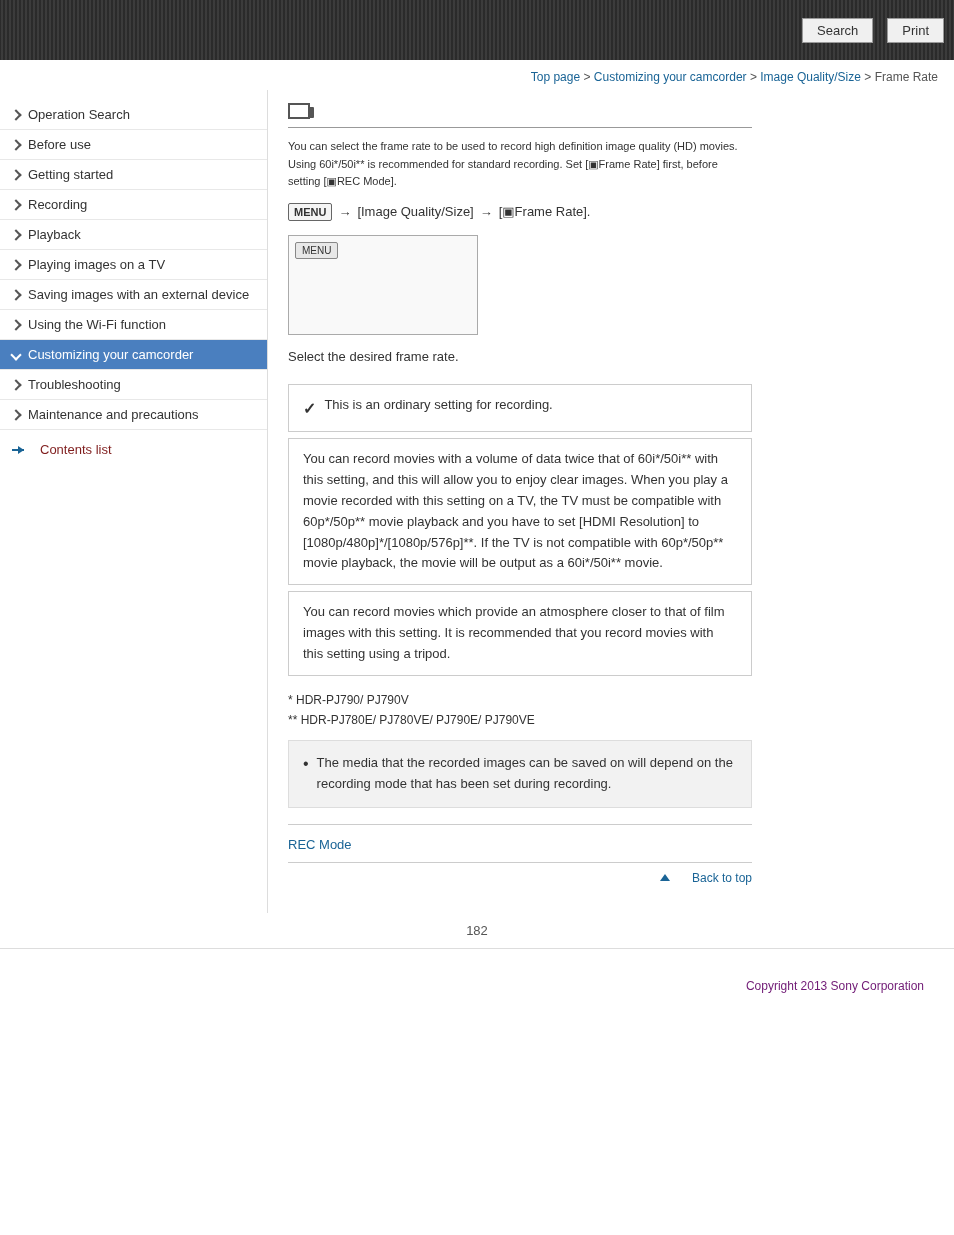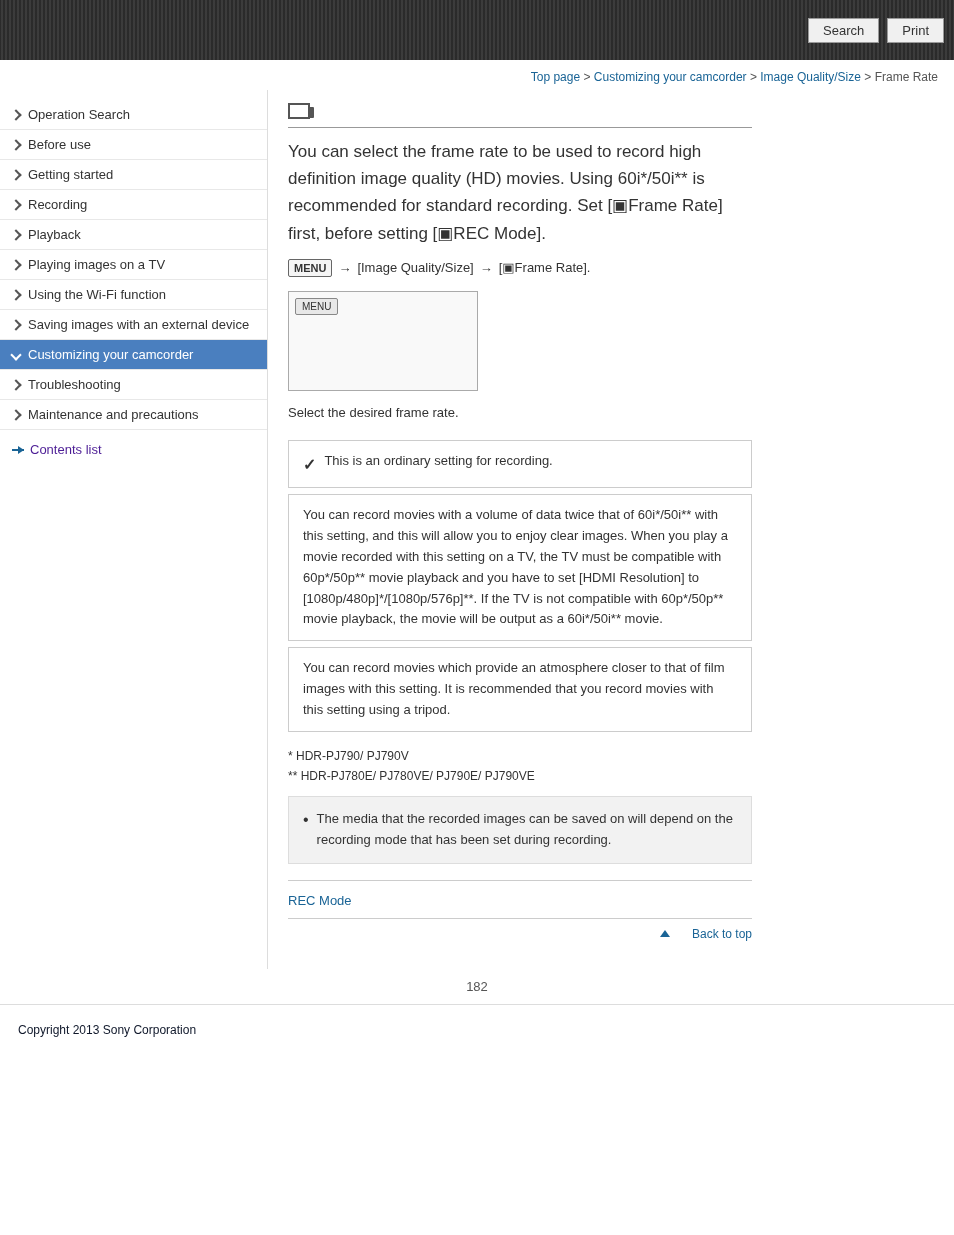--- a/index.html
+++ b/index.html
@@ -9,21 +9,21 @@
     .header {
       background: repeating-linear-gradient(90deg, #222 0px, #444 2px, #222 4px);
       height: 60px;
       display: flex;
       align-items: center;
       justify-content: flex-end;
       padding-right: 10px;
     }
     .header-buttons {
       display: flex;
-      gap: 8px;
+      gap: 14px;
     }
     .header-btn {
       background: #f0f0f0;
       border: 1px solid #999;
       padding: 4px 14px;
       font-size: 13px;
       cursor: pointer;
       color: #333;
     }
 
@@ -77,22 +77,22 @@
       flex-shrink: 0;
     }
     .sidebar-item.active .arrow {
       border-color: #fff;
       transform: rotate(45deg);
     }
     .contents-list {
       padding: 12px 10px 10px 12px;
       display: flex;
       align-items: center;
-      gap: 6px;
-      color: #4c1d95;
+      gap: 16px;
+      color: #7f1d1d;
       font-size: 13px;
       cursor: pointer;
     }
     .contents-list .arrow-right {
       display: inline-block;
       width: 12px;
       height: 2px;
       background: #1a6496;
       position: relative;
     }
@@ -136,21 +136,21 @@
       position: absolute;
       right: -6px;
       top: 2px;
       width: 5px;
       height: 11px;
       background: #555;
       border-radius: 1px;
     }
 
     .intro-text {
-      font-size: 17px;
+      font-size: 11px;
       line-height: 1.6;
       margin-bottom: 12px;
       color: #333;
     }
 
     
     .menu-instruction {
       display: flex;
       align-items: center;
       gap: 6px;
@@ -276,24 +276,24 @@
       display: inline-block;
       width: 0;
       height: 0;
       border-left: 5px solid transparent;
       border-right: 5px solid transparent;
       border-bottom: 7px solid #1a6496;
     }
 
     
     .footer {
-      text-align: left;
-      padding: 18px;
+      text-align: right;
+      padding: 30px;
       font-size: 12px;
-      color: #0f172a;
+      color: #701a75;
       border-top: 1px solid #ddd;
     }
 
     
     .page-number {
       text-align: center;
       padding: 10px;
       font-size: 13px;
       color: #555;
     }
@@ -334,25 +334,25 @@
     <div class="sidebar-item">
       <div class="arrow"></div>
       <span>Playback</span>
     </div>
     <div class="sidebar-item">
       <div class="arrow"></div>
       <span>Playing images on a TV</span>
     </div>
     <div class="sidebar-item">
       <div class="arrow"></div>
+      <span>Saving images with an external device</span>
+    </div>
+    <div class="sidebar-item">
+      <div class="arrow"></div>
       <span>Using the Wi-Fi function</span>
-    </div>
-    <div class="sidebar-item">
-      <div class="arrow"></div>
-      <span>Saving images with an external device</span>
     </div>
     <div class="sidebar-item active">
       <div class="arrow"></div>
       <span>Customizing your camcorder</span>
     </div>
     <div class="sidebar-item">
       <div class="arrow"></div>
       <span>Troubleshooting</span>
     </div>
     <div class="sidebar-item">

